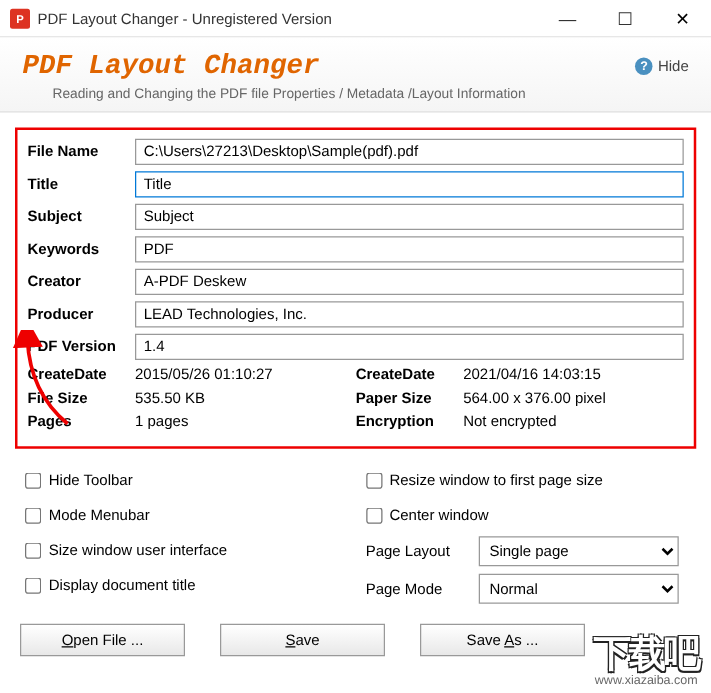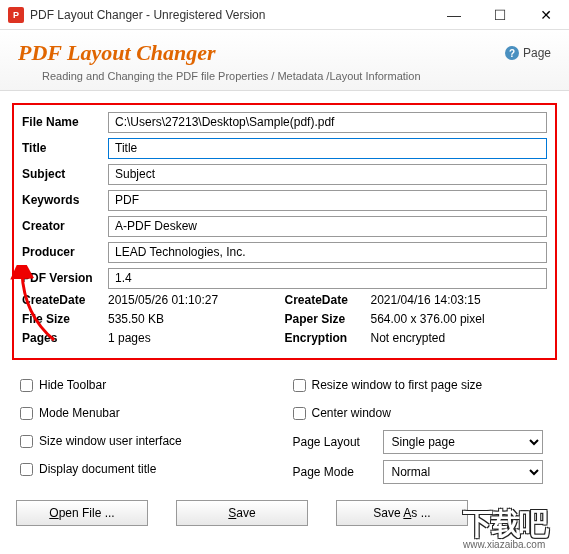--- a/index.html
+++ b/index.html
@@ -5,21 +5,21 @@
 * { box-sizing: border-box; margin: 0; padding: 0; }
 body { font-family: "Segoe UI", Tahoma, sans-serif; font-size: 12px; background: #fff; width: 569px; height: 554px; overflow: hidden; position: relative; }
 .titlebar { height: 30px; background: #fff; border-bottom: 1px solid #e0e0e0; display: flex; align-items: center; padding: 0 0 0 8px; }
 .titlebar .icon { width: 16px; height: 16px; background: #d32; border-radius: 2px; margin-right: 6px; display:flex;align-items:center;justify-content:center;font-size:9px;color:#fff;font-weight:bold; }
 .titlebar .title { flex: 1; color: #333; font-size: 12px; }
 .titlebar .btns { display: flex; }
 .titlebar .btn { width: 46px; height: 30px; display: flex; align-items: center; justify-content: center; color: #333; font-size: 14px; }
 .titlebar .btn.close { color: #000; }
 .header { padding: 10px 18px 8px; background: linear-gradient(#fff, #f5f5f5); border-bottom: 1px solid #ddd; display:flex; align-items:flex-start; }
 .header-left { flex:1; }
-.header h1 { color: #e06500; font-size: 22px; font-weight: bold; font-style: italic; font-family: Liberation Serif, serif; margin-bottom: 4px; }
+.header h1 { color: #e06500; font-size: 22px; font-weight: bold; font-style: italic; font-family: Liberation Mono, monospace; margin-bottom: 4px; }
 .header .sub { color: #666; font-size: 11px; padding-left: 24px; }
 .help { display:flex; align-items:center; color:#444; font-size:12px; padding-top:6px; }
 .help .hicon { width:14px; height:14px; border-radius:50%; background:#4a90c0; color:#fff; display:flex;align-items:center;justify-content:center;font-size:10px;margin-right:4px;font-weight:bold; }
 .redbox { margin: 12px 12px 8px 12px; border: 2px solid #e00; padding: 6px 8px 8px; position: relative; }
 .row { display: flex; align-items: center; margin-bottom: 4px; min-height: 22px; }
 .lbl { width: 86px; font-weight: bold; color: #000; font-size: 12px; }
 .row input[type=text] { flex: 1; height: 21px; border: 1px solid #999; padding: 0 6px; font-size: 12px; background:#fff; }
 .info-grid { display: flex; margin-top: 4px; }
 .info-col { flex: 1; }
 .info-row { display: flex; margin-bottom: 5px; font-size: 12px; }
@@ -28,21 +28,21 @@
 .arrow { position: absolute; left: -10px; top: 160px; pointer-events:none; }
 .opts { padding: 6px 20px 4px; display: flex; gap: 16px; }
 .opts-col { flex: 1; }
 .opt-row { display: flex; align-items: center; margin-bottom: 6px; min-height: 22px; }
 .opt-row input[type=checkbox] { margin-right: 6px; width:13px; height:13px; }
 .opt-row .olbl { font-size: 12px; }
 .opt-row .slbl { width: 90px; font-size: 12px; }
 .opt-row select { flex: 1; height: 24px; border: 1px solid #999; background: #fff; font-size:12px; padding: 0 4px; max-width: 160px; }
 .btnbar { padding: 6px 16px; display: flex; gap: 28px; }
 .btnbar button { width: 132px; height: 26px; background: linear-gradient(#fff,#e8e8e8); border: 1px solid #999; font-size: 12px; }
-.watermark { position:absolute; right:22px; bottom:4px; text-align:left; }
+.watermark { position:absolute; right:10px; bottom:4px; text-align:center; }
 .watermark .logo { font-size: 30px; font-weight: bold; color: #fff; text-shadow: -1px -1px 0 #222, 1px -1px 0 #222, -1px 1px 0 #222, 1px 1px 0 #222; letter-spacing: -2px; font-family: "Microsoft YaHei", sans-serif; line-height:1; }
 .watermark .url { font-size:10px; color:#666; }
 .title-input { border:1px solid #0078d7 !important; }
 .underline { text-decoration: underline; }
 </style>
 </head>
 <body>
 
 <div class="titlebar">
   <div class="icon">P</div>
@@ -54,21 +54,21 @@
   </div>
 </div>
 
 <div class="header">
   <div class="header-left">
     <h1>PDF Layout Changer</h1>
     <div class="sub">Reading and Changing the PDF file Properties / Metadata /Layout Information</div>
   </div>
   <div class="help">
     <div class="hicon">?</div>
-    <span>Page</span>
+    <span>Hide</span>
   </div>
 </div>
 
 <div class="redbox">
   <svg class="arrow" width="60" height="80">
     <defs>
         <marker id="ah" markerWidth="8" markerHeight="8" refX="2" refY="4" orient="auto">
           <path d="M0,0 L8,4 L0,8 Z" fill="#e00"></path>
         </marker>
       </defs>

